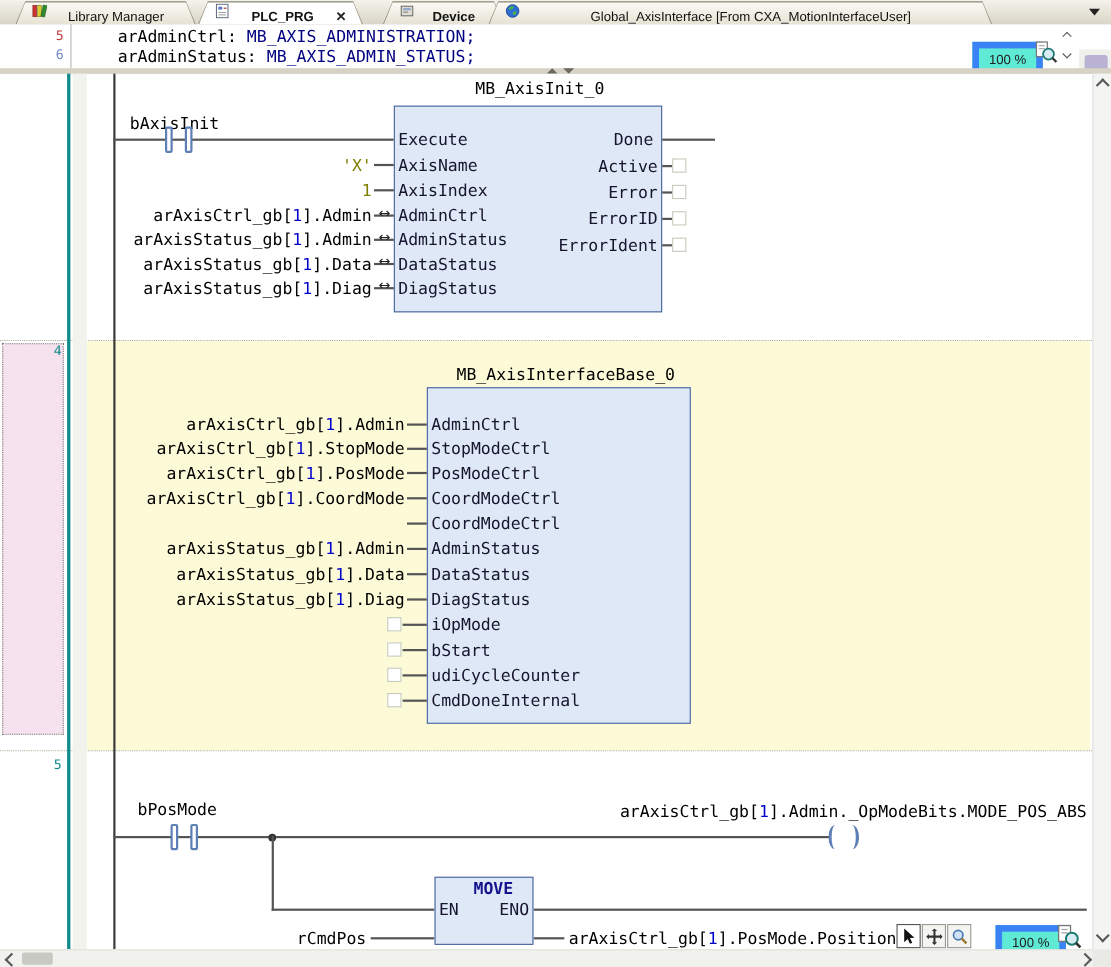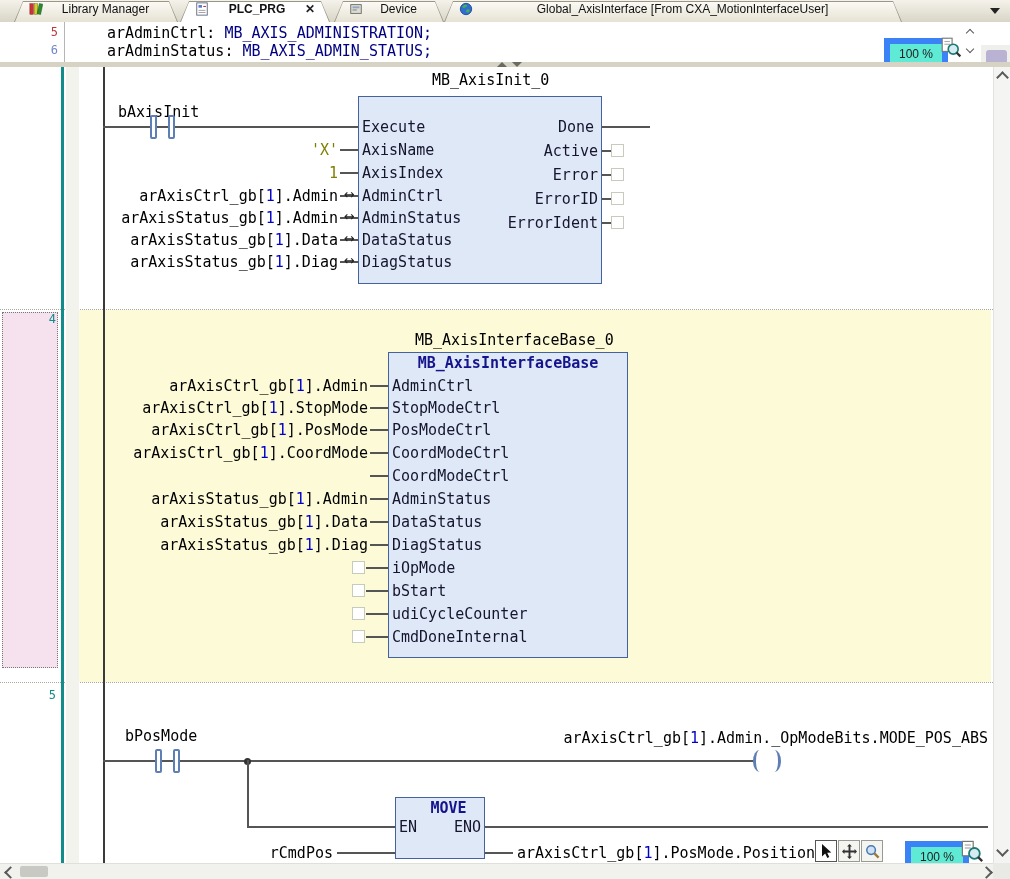--- a/index.html
+++ b/index.html
@@ -6,21 +6,21 @@
   .screen{position:relative;width:1010px;height:879px;background:#fff;overflow:hidden;
           font-family:"Liberation Sans",sans-serif;}
   .abs{position:absolute;}
   .mono{font-family:"DejaVu Sans Mono",monospace;font-size:15px;color:#111;white-space:pre;}
   
   .tabbar{position:absolute;left:0;top:0;width:1010px;height:22px;
           background:linear-gradient(#f4f2ea,#d9d5c7);border-bottom:1px solid #9a9588;}
   .tab-o{position:absolute;top:1px;height:21px;clip-path:polygon(9px 0,calc(100% - 9px) 0,100% 100%,0 100%);background:#9a9788;}
   .tab-i{position:absolute;left:1px;top:1px;right:1px;bottom:0;
          clip-path:polygon(8px 0,calc(100% - 8px) 0,100% 100%,0 100%);
-         background:linear-gradient(#fbfaf4,#e6e2d4);display:flex;align-items:flex-start;gap:5px;padding:0 14px;box-sizing:border-box;}
+         background:linear-gradient(#fbfaf4,#e6e2d4);display:flex;align-items:flex-end;gap:5px;padding:0 14px;box-sizing:border-box;}
   .tab-i.active{background:#fff;}
   .tab-lbl{font-size:12px;color:#111;flex:1;text-align:center;white-space:nowrap;overflow:hidden;}
   .tab-lbl.b{font-weight:bold;}
   .tab-x{font-size:12px;font-weight:bold;color:#222;cursor:pointer;}
   .caret{width:0;height:0;border-left:5px solid transparent;border-right:5px solid transparent;border-top:6px solid #222;}
   
   .decl{position:absolute;left:0;top:22px;width:1010px;height:40px;background:#fff;}
   .lnum{position:absolute;width:28px;text-align:right;font-family:"DejaVu Sans Mono",monospace;font-size:12px;}
   .gutline{position:absolute;left:64px;top:0;width:1px;height:40px;background:#b5b5b5;}
   .codeln{position:absolute;left:107px;white-space:pre;}
@@ -99,21 +99,21 @@
               <rect x="4" y="3.5" width="4" height="3" fill="#5b79c9"></rect>
               <rect x="9.5" y="4.5" width="3" height="1.2" fill="#b0392f"></rect>
               <rect x="4" y="9" width="8" height="1" fill="#999"></rect>
               <rect x="4" y="11.5" width="8" height="1" fill="#999"></rect>
             </svg>
         </span>
         <span class="tab-lbl b">PLC_PRG</span>
         <span class="tab-x">✕</span>
       </div>
     </div>
-    <div class="tab-o" style="left:334px;width:110px;">
+    <div class="tab-o" style="left:348px;width:110px;font-weight:bold;">
       <div class="tab-i">
         <span>
           <svg width="14" height="14" viewBox="0 0 16 16">
               <rect x="2" y="3" width="12" height="10" fill="#dcdcd4" stroke="#66665e" stroke-width="1"></rect>
               <rect x="4" y="5" width="8" height="2.2" fill="#8fa8c8"></rect>
               <rect x="4" y="8.5" width="5" height="1.2" fill="#8a8a80"></rect>
             </svg>
         </span>
         <span class="tab-lbl">Device</span>
       </div>
@@ -218,21 +218,20 @@
   <div class="wire" style="left:602px;top:174px;width:10px;height:2px;"></div>
   <div class="wire" style="left:602px;top:198px;width:10px;height:2px;"></div>
   <div class="wire" style="left:602px;top:222px;width:10px;height:2px;"></div>
   <div class="iobox" style="left:611px;top:144px;"></div>
   <div class="iobox" style="left:611px;top:168px;"></div>
   <div class="iobox" style="left:611px;top:192px;"></div>
   <div class="iobox" style="left:611px;top:216px;"></div>
 
   <div class="inst" style="left:415px;top:331px;">MB_AxisInterfaceBase_0</div>
   <div class="fb" style="left:388px;top:352px;width:240px;height:306px;"></div>
-  <div class="fb-h" style="left:388px;top:354px;width:240px;">MB_AxisInterfaceBase</div>
 
   <div class="pin" style="left:392px;top:377px;">AdminCtrl</div>
   <div class="pin" style="left:392px;top:399px;">StopModeCtrl</div>
   <div class="pin" style="left:392px;top:421px;">PosModeCtrl</div>
   <div class="pin" style="left:392px;top:444px;">CoordModeCtrl</div>
   <div class="pin" style="left:392px;top:467px;">CoordModeCtrl</div>
   <div class="pin" style="left:392px;top:490px;">AdminStatus</div>
   <div class="pin" style="left:392px;top:513px;">DataStatus</div>
   <div class="pin" style="left:392px;top:536px;">DiagStatus</div>
   <div class="pin" style="left:392px;top:559px;">iOpMode</div>

